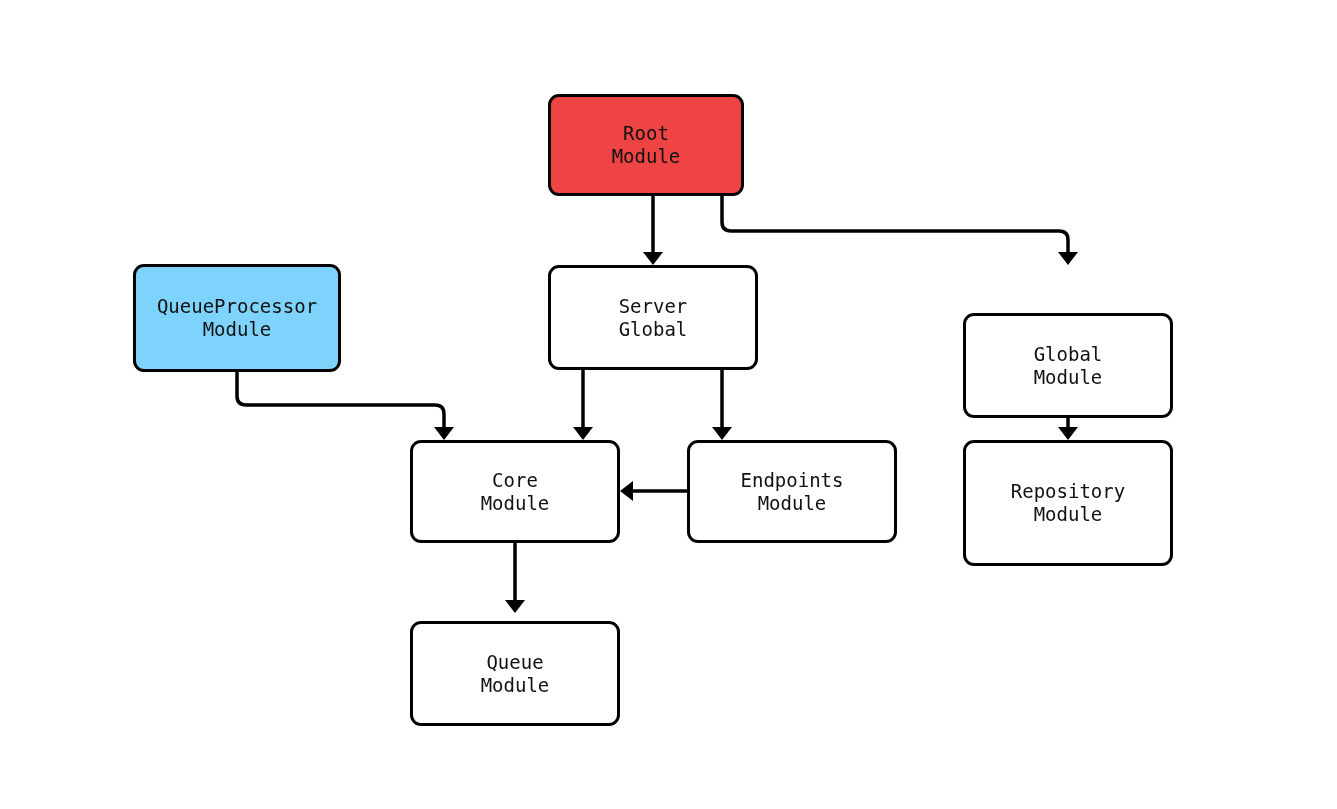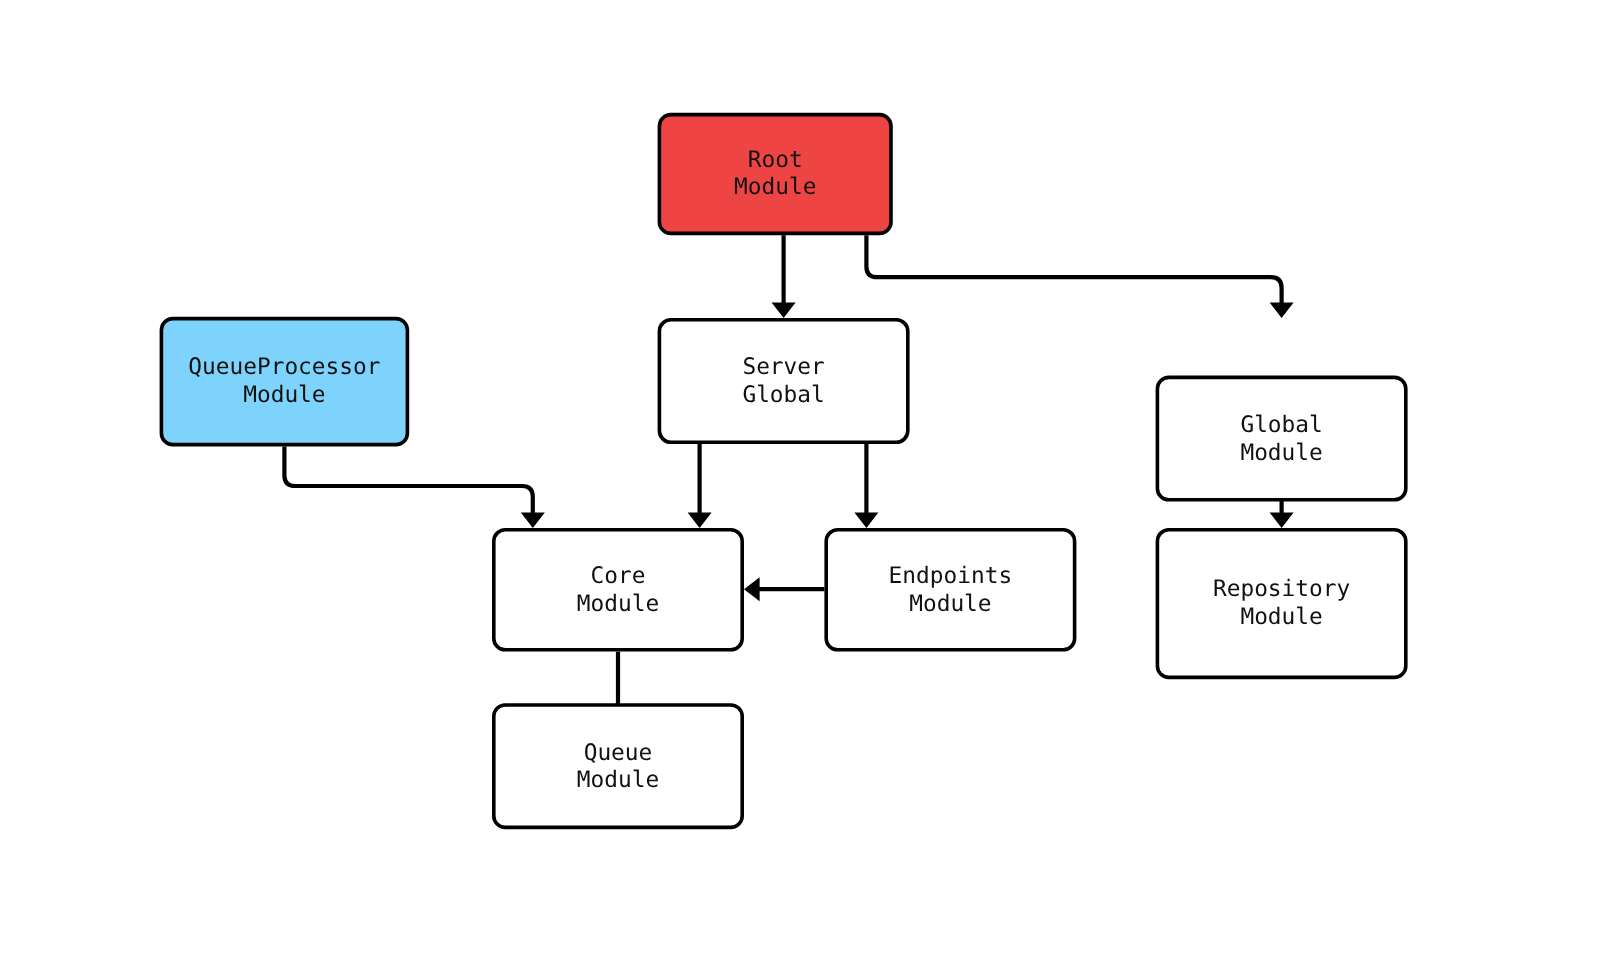--- a/index.html
+++ b/index.html
@@ -90,19 +90,19 @@
 Module</div>
       </div>
       <div class="node" style="left: 687px; top: 440px; width: 210px; height: 103px; background: rgb(255, 255, 255); border-color: rgb(0, 0, 0);">
         <div class="node-label" style="color: rgb(17, 17, 17);">Endpoints
 Module</div>
       </div>
       <div class="node" style="left: 963px; top: 440px; width: 210px; height: 126px; background: rgb(255, 255, 255); border-color: rgb(0, 0, 0);">
         <div class="node-label" style="color: rgb(17, 17, 17);">Repository
 Module</div>
       </div>
-      <div class="node" style="left: 410px; top: 586px; width: 210px; height: 105px; background: rgb(255, 255, 255); border-color: rgb(0, 0, 0);">
+      <div class="node" style="left: 410px; top: 621px; width: 210px; height: 105px; background: rgb(255, 255, 255); border-color: rgb(0, 0, 0);">
         <div class="node-label" style="color: rgb(17, 17, 17);">Queue
 Module</div>
       </div>
     </div>
 
 </div>
 
 </body></html>

